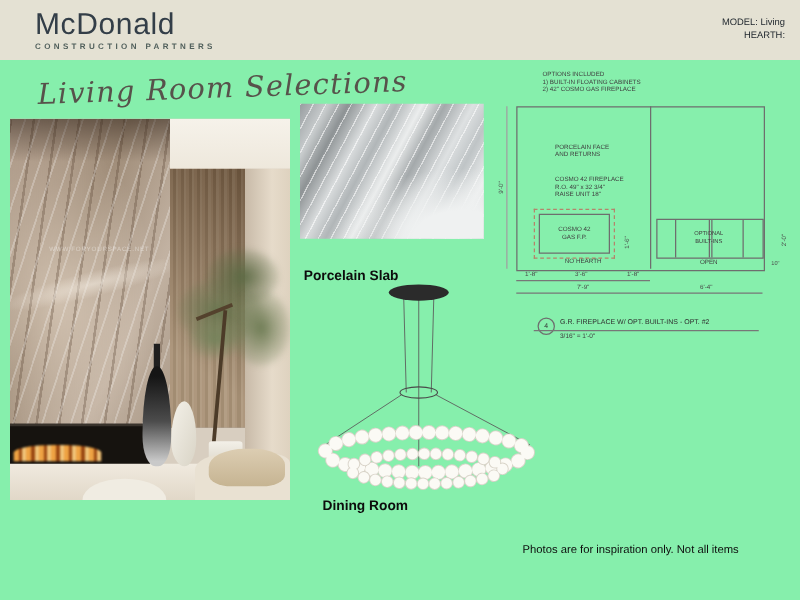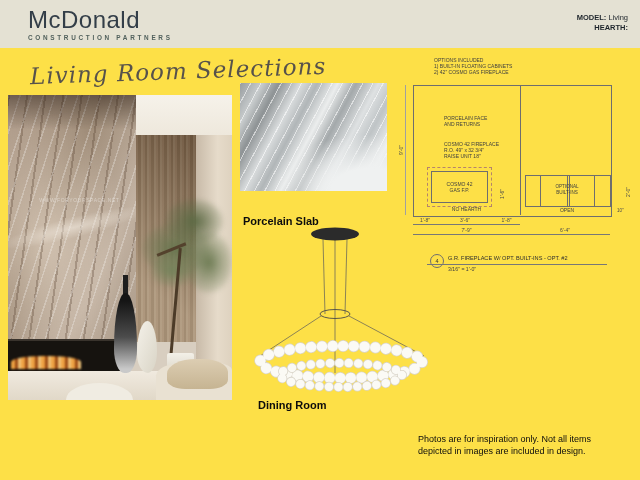--- a/index.html
+++ b/index.html
@@ -1,26 +1,26 @@
 <!DOCTYPE html>
 <html><head>
 <meta charset="utf-8">
 <style>
   html,body{margin:0;padding:0;}
-  .page{position:relative;width:640px;height:480px;background:#fde047;overflow:hidden;
+  .page{position:relative;width:640px;height:480px;background:#86efac;overflow:hidden;
         font-family:"Liberation Sans",sans-serif;}
 
   
   .header{position:absolute;top:0;left:0;right:0;height:48px;background:#e4e1d3;}
   .logo{position:absolute;left:28px;top:7px;}
   .logo-title{font-size:24px;color:#333e48;letter-spacing:.5px;font-weight:500;line-height:26px;}
   .logo-sub{font-size:6.4px;letter-spacing:2.7px;color:#51605c;font-weight:bold;margin-top:1px;}
   .model-block{position:absolute;right:12px;top:13px;text-align:right;font-size:7.5px;
                color:#1d242b;line-height:9.5px;}
-  .model-block .lbl{font-weight:bold;}
+  .model-block .lbl{font-weight:normal;}
 
   
   .script-title{position:absolute;left:30px;top:58px;font-family:"DejaVu Serif",serif;
       font-style:italic;font-size:23px;color:#57524b;transform:rotate(-2deg);letter-spacing:1px;}
 
   
   .photo{position:absolute;left:8px;top:95px;width:224px;height:305px;background:#d8cec0;overflow:hidden;}
   .ph-ceiling{position:absolute;left:50%;top:0;right:0;height:13%;
       background:linear-gradient(#f6f2ea,#eee8dc);}
   .ph-marble{position:absolute;left:0;top:0;width:57%;height:81%;
@@ -240,16 +240,15 @@
     <div class="dw-callout-circle">
       <span>4</span>
     </div>
     <div class="dw-title">G.R. FIREPLACE W/ OPT. BUILT-INS - OPT. #2</div>
     <div class="ln" style="left:24px;top:207px;width:180px;height:1px"></div>
     <div class="dw-scale">3/16" = 1'-0"</div>
   </div>
 
   <div class="disclaimer">
     <div>Photos are for inspiration only. Not all items</div>
-    <div>depicted in images are included in design.</div>
   </div>
 
 </div>
 
 </body></html>

